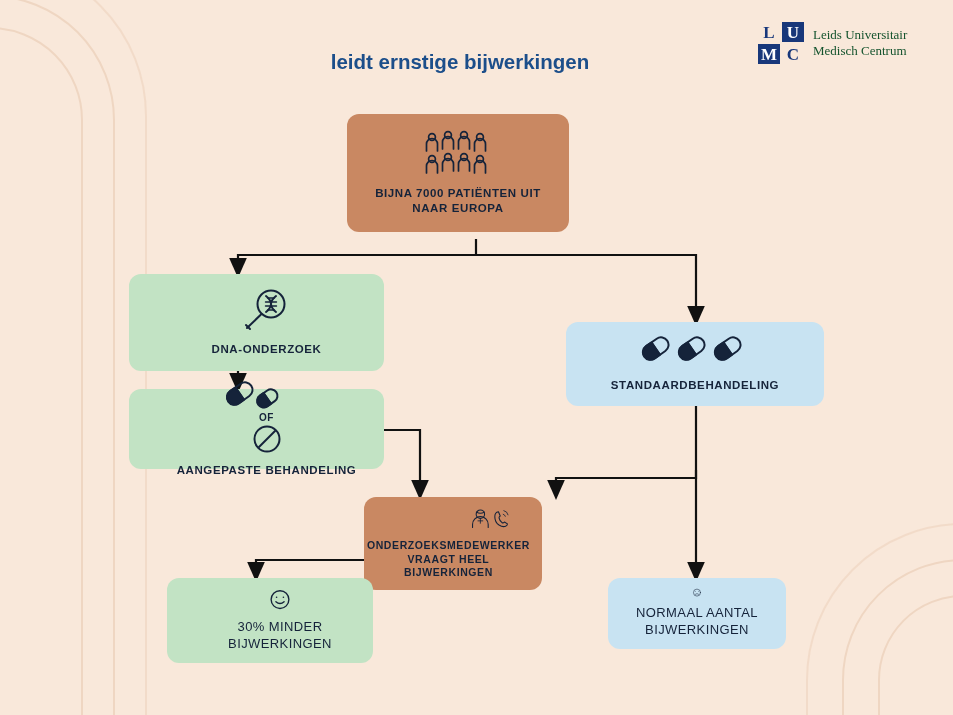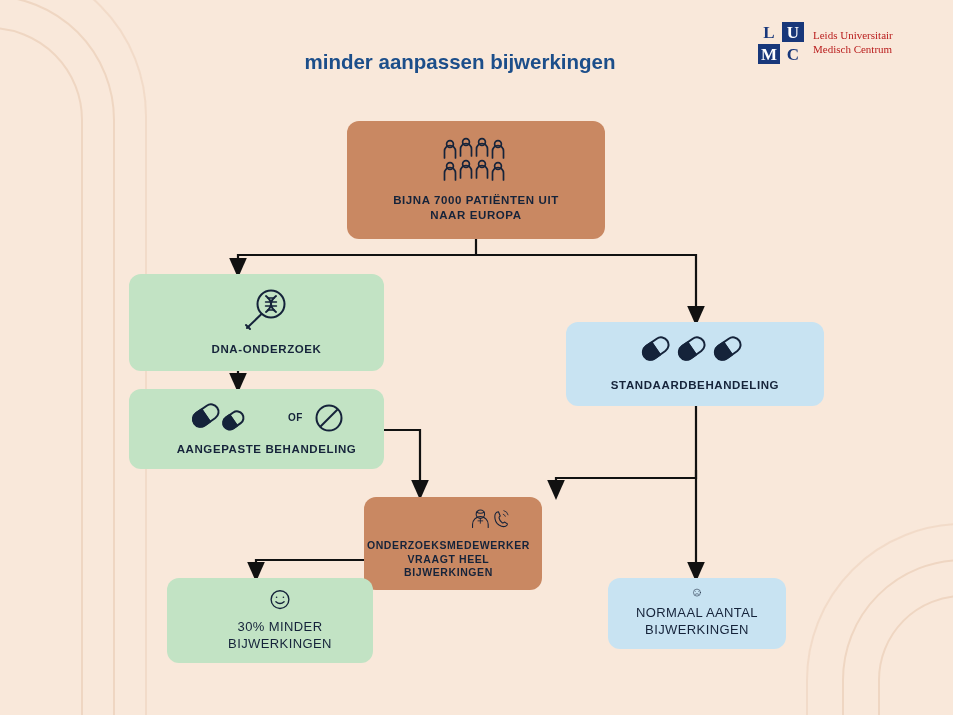--- a/index.html
+++ b/index.html
@@ -48,23 +48,23 @@
     font-weight: 700;
     color: #18377a;
     line-height: 1;
   }
   .logo-cell.filled {
     background: #18377a;
     color: #ffffff;
   }
   .logo-text {
     font-family: "Liberation Serif", serif;
-    font-size: 11px;
+    font-size: 13px;
     line-height: 1.25;
-    color: #b91c1c;
+    color: #14532d;
   }
 
   
   .title {
     position: absolute;
     top: 48px;
     left: 160px;
     width: 600px;
     text-align: center;
     color: #1c4e8a;
@@ -88,41 +88,41 @@
     font-size: 11.5px;
     font-weight: 700;
     letter-spacing: 0.6px;
     line-height: 1.3;
     margin-top: 8px;
   }
   .node.brown { background: #c98862; color: #15233a; }
   .node.green { background: #c2e3c4; color: #15233a; padding-left: 32px; }
   .node.blue  { background: #c8e3f2; color: #15233a; }
 
-  #node-patients { left: 347px; top: 121px; width: 258px; height: 118px; }
+  #node-patients { left: 347px; top: 114px; width: 222px; height: 118px; }
   #node-dna      { left: 129px; top: 274px; width: 255px; height: 97px;  }
   #node-adjusted { left: 129px; top: 389px; width: 255px; height: 80px;  }
   #node-standard { left: 566px; top: 322px; width: 258px; height: 84px; border-radius: 12px;  }
   #node-research { left: 364px; top: 497px; width: 178px; height: 93px; align-items: flex-end;  }
   #node-less     { left: 167px; top: 578px; width: 206px; height: 85px;  }
   #node-normal   { left: 608px; top: 578px; width: 178px; height: 71px;  }
 
   #node-research .label { font-size: 10.5px; }
   #node-less .label, #node-normal .label {
     font-size: 13px;
     letter-spacing: 0.4px;
     font-weight: 400;
   }
   #node-standard .label { font-size: 11.5px; }
 
   .icon-row {
     display: flex;
     align-items: center;
     justify-content: center;
-    gap: 10px;
+    flex-direction: column;
   }
 
   .or-text {
     font-size: 10px;
     font-weight: 700;
     letter-spacing: 0.5px;
     color: #15233a;
   }
 
   
@@ -154,21 +154,21 @@
     <div class="logo-cell filled">M</div>
     <div class="logo-cell">C</div>
   </div>
   <div class="logo-text">
     <div>Leids Universitair</div>
     <div>Medisch Centrum</div>
   </div>
 </div>
 
 <div class="title">
-  <div>minder aanpassen bijwerkingen</div>
+  <div>leidt ernstige bijwerkingen</div>
 </div>
 
 <svg class="connectors" width="953" height="715" viewBox="0 0 953 715">
   <defs>
     <marker id="arrow" markerWidth="9" markerHeight="9" refX="4.5" refY="4" orient="auto">
       <path d="M0,0 L9,4 L0,8 z" fill="#111111"></path>
     </marker>
   </defs>
   <g stroke="#111111" stroke-width="2.2" fill="none">
 

